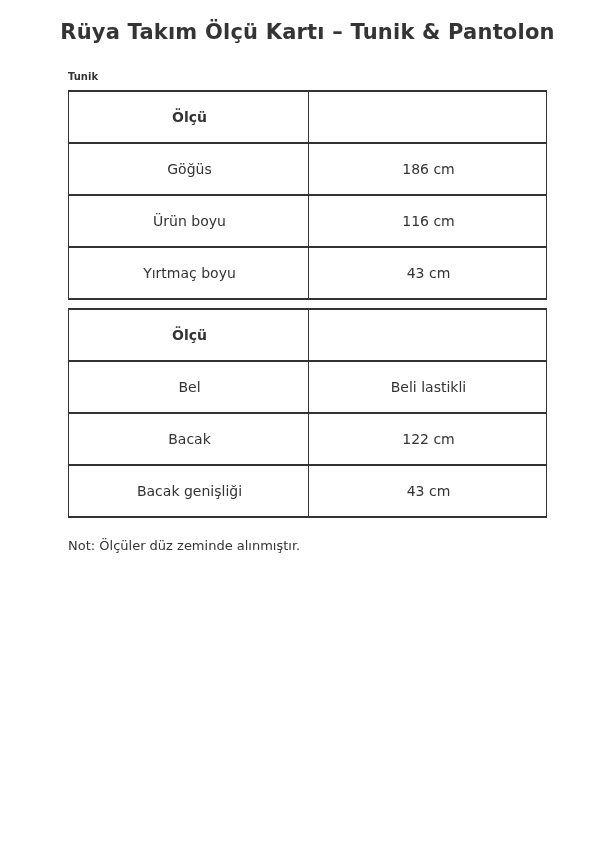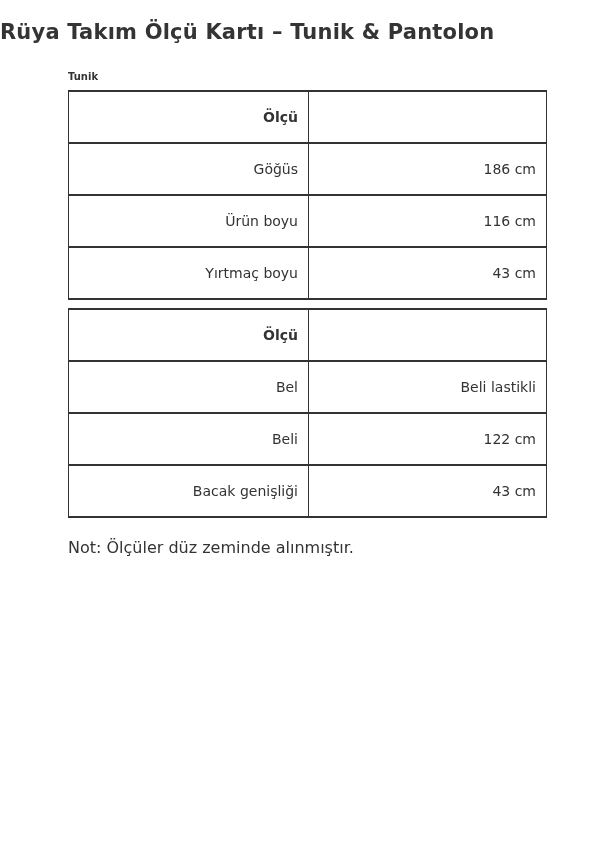--- a/index.html
+++ b/index.html
@@ -9,20 +9,21 @@
   }
   body {
     width: 615px;
     height: 855px;
     overflow: hidden;
     font-family: "DejaVu Sans", sans-serif;
     color: #333333;
   }
   .page-title {
     margin: 20px 0 0 0;
+    text-align: center;
     font-size: 21px;
     font-weight: bold;
     color: #343434;
     letter-spacing: 0.2px;
   }
   .content {
     margin-left: 68px;
     width: 478px;
   }
   .section-heading {
@@ -48,31 +49,31 @@
   table.measure-table col.c2 { width: 238px; }
   table.measure-table td,
   table.measure-table th {
     border: 1px solid #333333;
     border-top-width: 2px;
     border-bottom-width: 2px;
     height: 50px;
     padding: 0 10px 0 12px;
     font-size: 14px;
     font-weight: normal;
-    text-align: right;
+    text-align: center;
     vertical-align: middle;
     color: #333333;
     background: #ffffff;
   }
   table.measure-table th {
     font-weight: bold;
   }
   .footnote {
     margin-top: 20px;
-    font-size: 16px;
+    font-size: 13px;
     color: #333333;
   }
 </style>
 </head>
 <body>
 
 <h1 class="page-title">Rüya Takım Ölçü Kartı – Tunik &amp; Pantolon</h1>
 
 <div class="content">
 
@@ -112,21 +113,21 @@
     <tbody>
       <tr>
         <th>Ölçü</th>
         <th></th>
       </tr>
       <tr>
         <td>Bel</td>
         <td>Beli lastikli</td>
       </tr>
       <tr>
-        <td>Beli</td>
+        <td>Bacak</td>
         <td>122 cm</td>
       </tr>
       <tr>
         <td>Bacak genişliği</td>
         <td>43 cm</td>
       </tr>
     </tbody>
   </table>
 
   <p class="footnote">Not: Ölçüler düz zeminde alınmıştır.</p>

